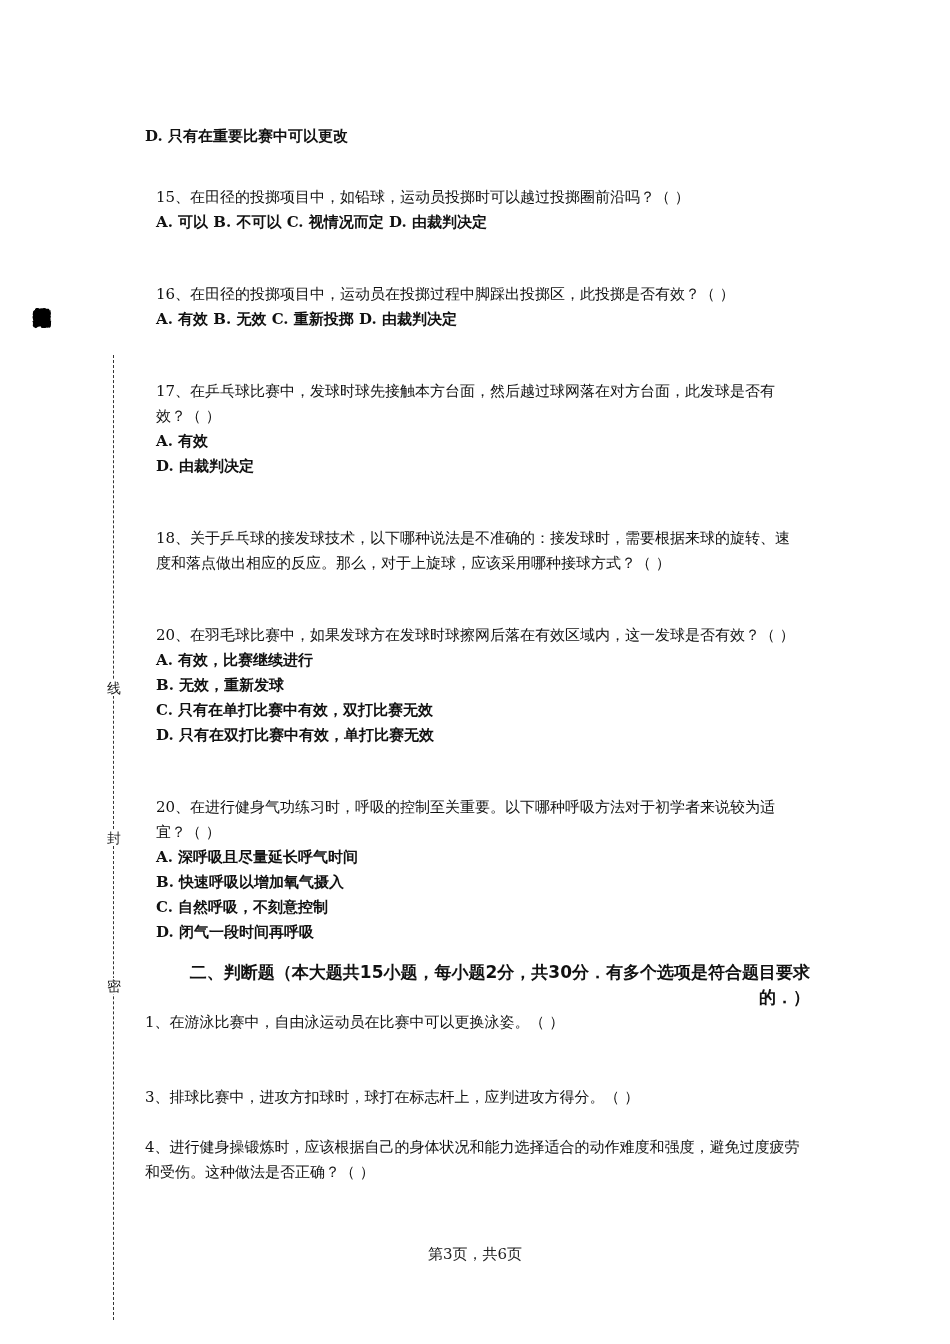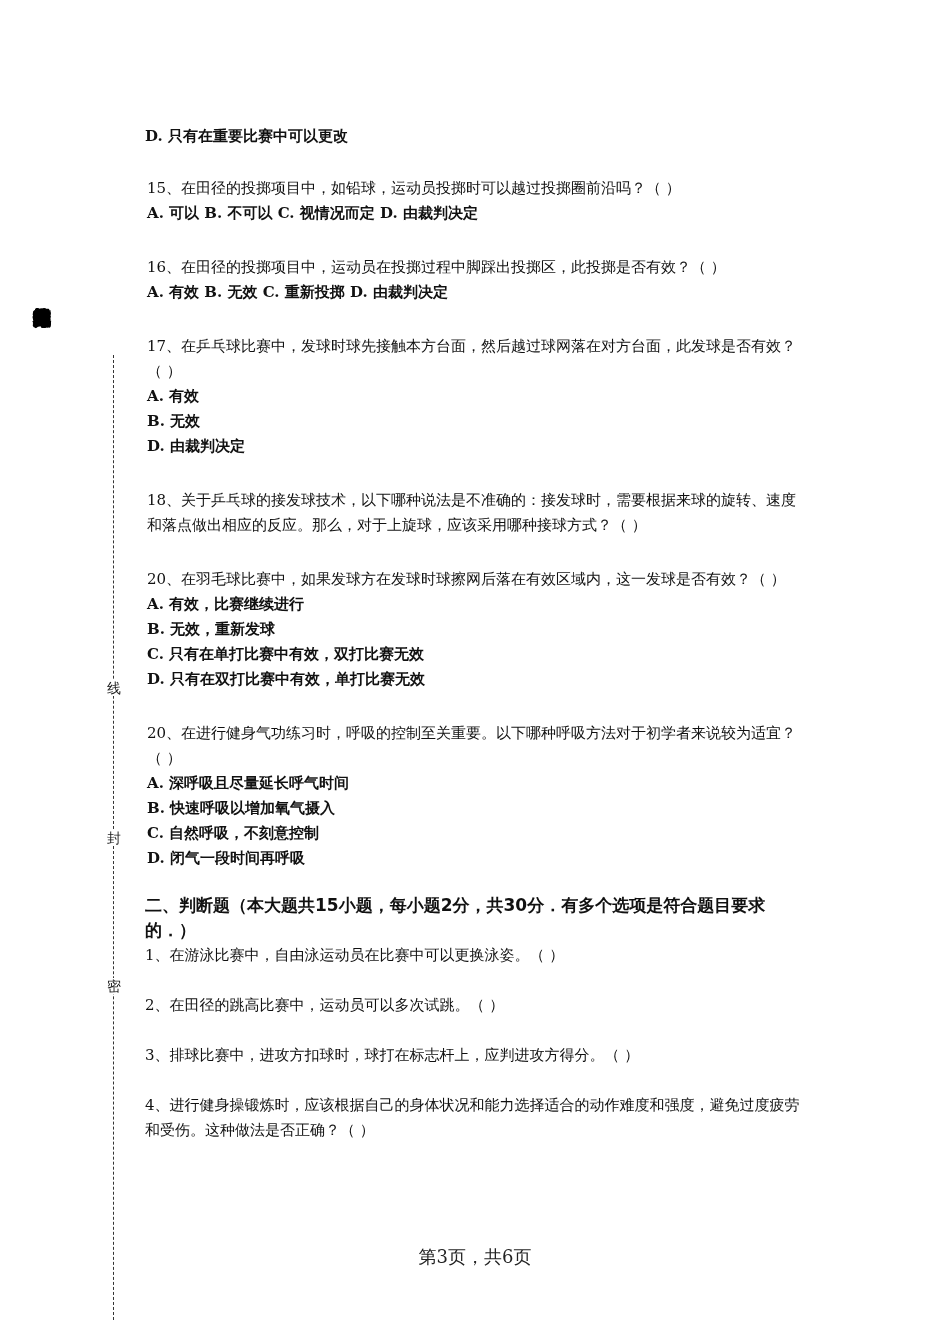--- a/index.html
+++ b/index.html
@@ -5,26 +5,26 @@
   html, body { margin: 0; padding: 0; background: #ffffff; }
   body { width: 950px; height: 1344px; position: relative; overflow: hidden;
          font-family: "DejaVu Serif", "Liberation Serif", serif; color: #111; }
   .side-notice { position: absolute; left: 30px; top: 294px; width: 22px;
     font-family: "DejaVu Sans", "Liberation Sans", sans-serif; font-weight: bold;
     font-size: 18px; line-height: 20.8px; writing-mode: vertical-rl; letter-spacing: 0; color:#000; }
   .dash-line { position: absolute; left: 113px; width: 0; border-left: 1.5px dashed #333; }
   .bind-label { position: absolute; left: 106px; font-size: 14px; color: #222; width: 16px; text-align:center;
     background:#fff; line-height: 16px; }
   .content { position: absolute; left: 145px; top: 124px; width: 665px; font-size: 15px; line-height: 25px; }
-  .q { margin: 2px; }
+  .q { margin: 11px; }
   .gap { height: 25px; }
   .line { white-space: nowrap; font-weight: bold; }
   .wrap { white-space: normal; }
-  .section-title { font-family: "DejaVu Sans", "Liberation Sans", sans-serif; font-weight: bold; font-size: 17px; line-height: 25px; margin-top: 22px; }
-  .footer { position: absolute; top: 1245px; left: 0; width: 950px; text-align: center; font-size: 18px; color:#222; }
+  .section-title { font-family: "DejaVu Sans", "Liberation Sans", sans-serif; font-weight: bold; font-size: 17px; line-height: 25px; margin-top: 15px; text-align: right; }
+  .footer { position: absolute; top: 1245px; left: 0; width: 950px; text-align: center; font-size: 15px; color:#222; }
 </style>
 </head>
 <body>
 
 <div class="side-notice">自觉遵守考场纪律如考试作弊此答卷无效</div>
 
 <div class="dash-line" style="top:355px;height:965px;"></div>
 <div class="bind-label" style="top:680px;">线</div>
 <div class="bind-label" style="top:830px;">封</div>
 <div class="bind-label" style="top:978px;">密</div>
@@ -41,21 +41,20 @@
 
   <div class="q">
     <div class="wrap">16、在田径的投掷项目中，运动员在投掷过程中脚踩出投掷区，此投掷是否有效？（ ）</div>
     <div class="line">A. 有效 B. 无效 C. 重新投掷 D. 由裁判决定</div>
   </div>
   <div class="gap"></div>
 
   <div class="q">
     <div class="wrap">17、在乒乓球比赛中，发球时球先接触本方台面，然后越过球网落在对方台面，此发球是否有效？（ ）</div>
     <div class="line">A. 有效</div>
-    <div class="line">B. 无效</div>
     <div class="line">D. 由裁判决定</div>
   </div>
   <div class="gap"></div>
 
   <div class="q">
     <div class="wrap">18、关于乒乓球的接发球技术，以下哪种说法是不准确的：接发球时，需要根据来球的旋转、速度和落点做出相应的反应。那么，对于上旋球，应该采用哪种接球方式？（ ）</div>
   </div>
   <div class="gap"></div>
 
   <div class="q">
@@ -72,20 +71,19 @@
     <div class="line">A. 深呼吸且尽量延长呼气时间</div>
     <div class="line">B. 快速呼吸以增加氧气摄入</div>
     <div class="line">C. 自然呼吸，不刻意控制</div>
     <div class="line">D. 闭气一段时间再呼吸</div>
   </div>
 
   <div class="section-title">二、判断题（本大题共15小题，每小题2分，共30分．有多个选项是符合题目要求的．）</div>
 
   <div class="wrap">1、在游泳比赛中，自由泳运动员在比赛中可以更换泳姿。（ ）</div>
   <div class="gap"></div>
-  <div class="wrap">2、在田径的跳高比赛中，运动员可以多次试跳。（ ）</div>
   <div class="gap"></div>
   <div class="wrap">3、排球比赛中，进攻方扣球时，球打在标志杆上，应判进攻方得分。（ ）</div>
   <div class="gap"></div>
   <div class="wrap">4、进行健身操锻炼时，应该根据自己的身体状况和能力选择适合的动作难度和强度，避免过度疲劳和受伤。这种做法是否正确？（ ）</div>
 </div>
 
 <div class="footer">第3页，共6页</div>
 
 </body></html>

